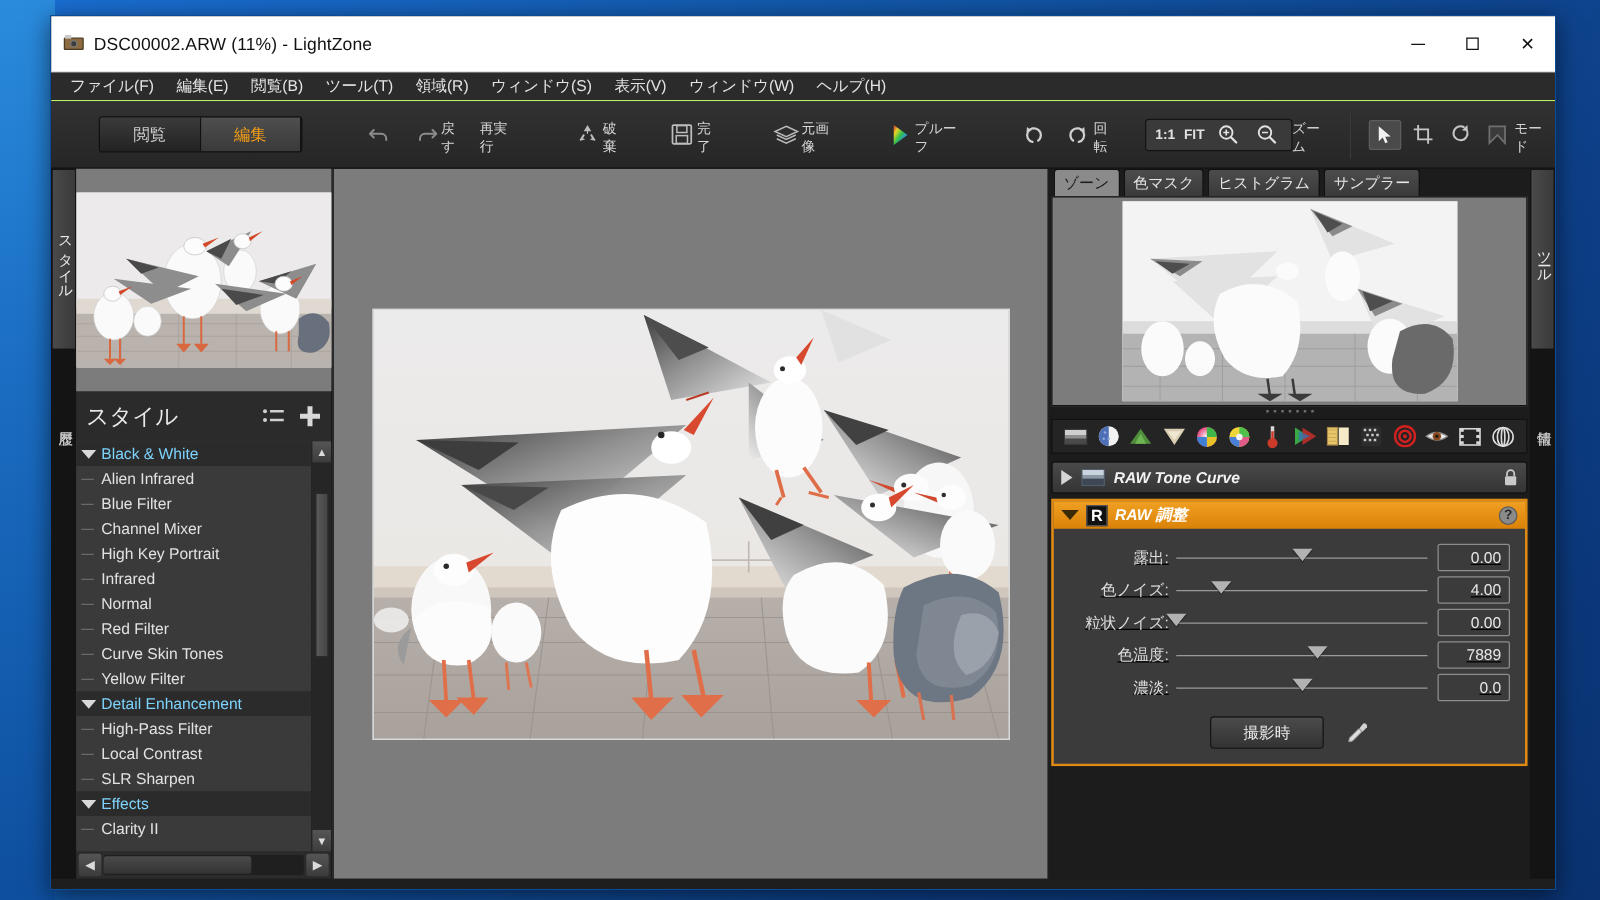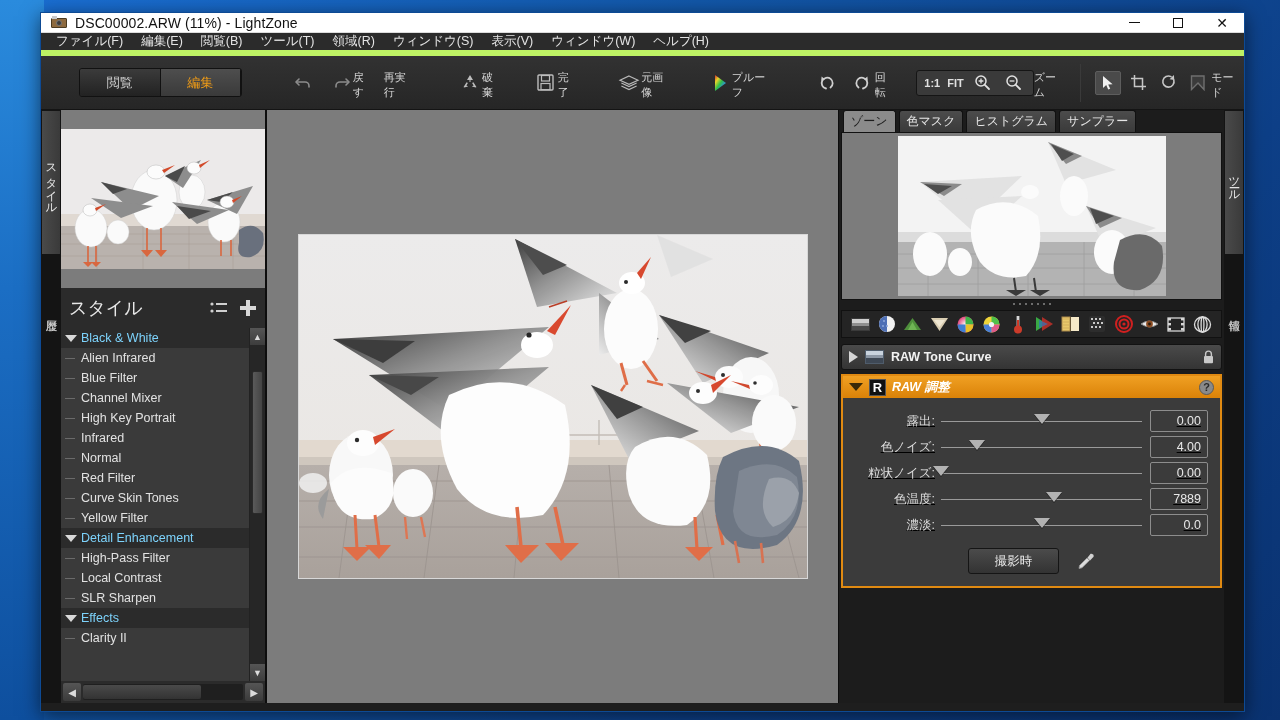--- a/index.html
+++ b/index.html
@@ -21,38 +21,38 @@
   
   #window {
     position: absolute; left: 40px; top: 12px; width: 1205px; height: 700px;
     background: #1e1e1e;
     border: 1px solid #0d4a94;
     display: flex; flex-direction: column;
     box-shadow: 0 4px 18px rgba(0,0,0,.55);
   }
   
   #titlebar {
-    height: 20px; background: #ffffff; display: flex; align-items: center;
+    height: 45px; background: #ffffff; display: flex; align-items: center;
     border-bottom: 1px solid #dcdcdc; flex: none;
   }
   #app-icon { width: 16px; height: 14px; margin: 0 8px 0 10px; position: relative; flex: none;}
   #app-icon .cam { position:absolute; left:0; top:2px; width:16px; height:10px; background:#8d6a3f; border:1px solid #4a3a21; border-radius:1px;}
   #app-icon .lens { position:absolute; left:5px; top:4px; width:6px; height:6px; border-radius:50%; background:#3b3b3b; border:1px solid #777;}
   #app-icon .flash { position:absolute; left:1px; top:0px; width:5px; height:3px; background:#c9c9c9;}
   #win-title { font-size: 14px; color:#111; letter-spacing:.1px; }
   #win-ctrls { margin-left:auto; display:flex; height:31px; }
   #win-ctrls .wb { width:44px; height:31px; display:flex; align-items:center; justify-content:center; color:#111;}
   .glyph-min { width:11px; height:1px; background:#111; }
   .glyph-max { width:10px; height:10px; border:1px solid #111; }
   .glyph-close { font-size:14px; line-height:14px; }
 
   
   #menubar {
     height:23px; background:#2b2b2b; display:flex; align-items:center;
-    padding-left:6px; flex:none; border-bottom:6px solid #bef264;
+    padding-left:6px; flex:none; border-bottom:1px solid #bef264;
   }
   .menu-item { color:#e4e4e4; font-size:12.5px; padding:3px 9px; white-space:nowrap;}
 
   
   #toolbar {
     height:54px; background:#2a2a2a; flex:none; display:flex; align-items:center;
     border-bottom:1px solid #141414; position:relative;
     background: linear-gradient(180deg,#323232 0%,#262626 100%);
   }
   .mode-switch { margin-left:38px; display:flex; border:1px solid #111; border-radius:3px; overflow:hidden;
@@ -126,21 +126,21 @@
   .rtabs .tb.active { background:#8b8b8b; color:#1d1d1d;}
   #zoneview { height:168px; margin:0 2px; background:#7c7c7c; border:1px solid #111; display:flex;align-items:center;justify-content:center; flex:none;}
   #zoneimg { width:268px; height:160px; position:relative; overflow:hidden; background:#efefef;}
   .zone-dots { height:8px; display:flex; align-items:center; justify-content:center; gap:4px; flex:none;}
   .zone-dots i { width:2px;height:2px;background:#6d6d6d;display:block;}
   .toolstrip { height:28px; margin:2px 2px 0; background:#242424; border:1px solid #111; display:flex; align-items:center;
     justify-content:space-around; padding:0 5px; flex:none;}
   .tsicon { width:21px; height:20px; display:flex; align-items:center; justify-content:center;}
 
   .toolrow { margin:6px 2px 0; height:26px; background:linear-gradient(180deg,#4a4a4a,#343434);
-    border:1px solid #121212; border-radius:3px; display:flex; align-items:center; padding:0 7px; flex:none; gap:7px;}
+    border:1px solid #121212; border-radius:3px; display:flex; align-items:center; padding:0 7px; flex:none; gap:7px;font-style:italic;}
   .toolrow .tri-r { width:0;height:0;border-top:6px solid transparent;border-bottom:6px solid transparent;border-left:9px solid #d6d6d6;}
   .toolrow .name { font-size:12.5px; color:#f2f2f2; font-weight:bold;}
   .toolrow .lock { margin-left:auto; color:#c9c9c9;}
 
   #rawpanel { margin:4px 2px 0; border:2px solid #e08a12; background:#3b3b3b; flex:none; }
   #rawhead { height:22px; background:linear-gradient(180deg,#f0a023,#da8208); display:flex; align-items:center; padding:0 6px; gap:6px;}
   #rawhead .tri-d { width:0;height:0;border-left:7px solid transparent;border-right:7px solid transparent;border-top:8px solid #3a2a08;}
   #rawhead .rbadge { width:17px;height:17px;background:#111; color:#fff; font-weight:bold; font-size:13px;
     display:flex;align-items:center;justify-content:center; border:1px solid #555;}
   #rawhead .rtitle { font-size:12.5px; color:#fff; font-weight:bold;font-style:italic; }

